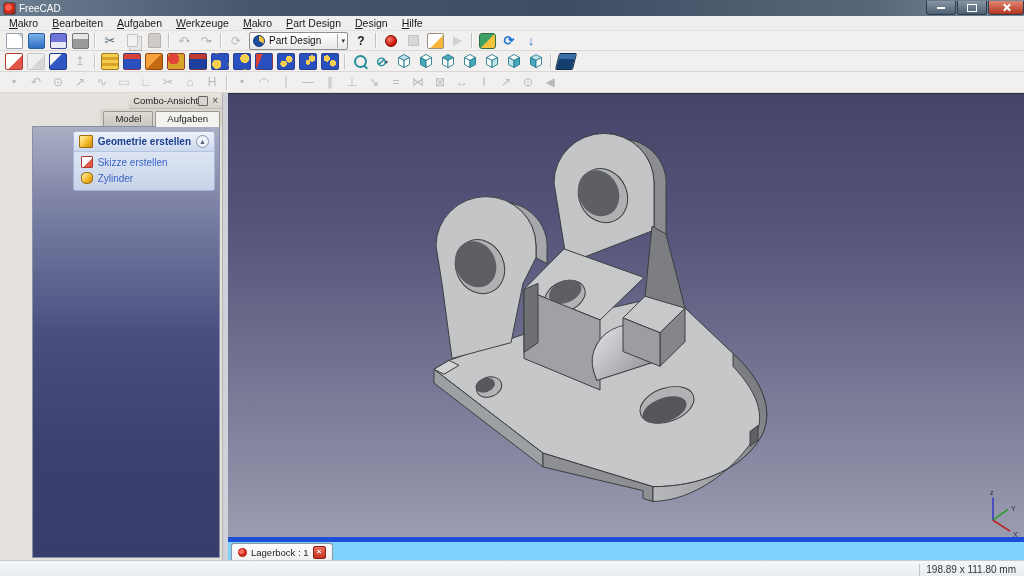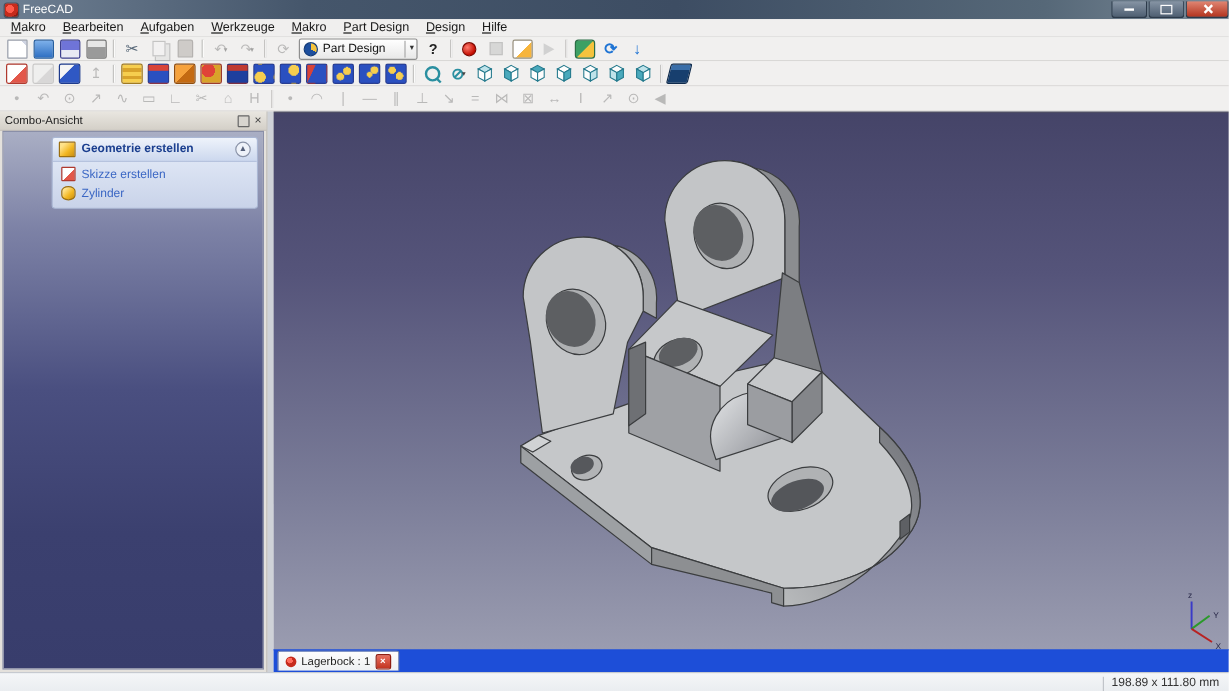--- a/index.html
+++ b/index.html
@@ -77,21 +77,21 @@
   .wi-polar{background:radial-gradient(circle at 30% 30%,#f6ce4e 0 20%,transparent 21%),radial-gradient(circle at 68% 62%,#f6ce4e 0 22%,#2a50c0 23%);}
   .wi-partbox{background:linear-gradient(#3a6ea8 30%,#173f6e 31%);transform:skewX(-14deg);border-color:#0e2a4c;}
 
   .mag{width:9px;height:9px;border:2px solid #2a8fa0;border-radius:50%;position:relative;}
   .mag::after{content:"";position:absolute;width:5px;height:2px;background:#2a8fa0;transform:rotate(45deg);left:7px;top:9px;}
   .teal-glyph{color:#2a8fa0;font-size:13px;font-weight:bold;line-height:1;}
   .cube-svg{width:16px;height:16px;}
 
   
   .main{flex:0 0 467px;height:467px;display:flex;min-height:0;}
-  .panel{width:222px;flex:0 0 222px;display:flex;flex-direction:column;background:#e4e1dc;border-right:1px solid #b7b4af;}
+  .panel{width:222px;flex:0 0 222px;display:flex;flex-direction:column;background:#e4e1dc;border-right:1px solid #b7b4af;align-items:flex-end;}
   .panel-h{height:15px;flex:0 0 15px;display:flex;align-items:center;font-size:9.5px;color:#222;
     background:linear-gradient(#e9e6e0,#d4d0c8);padding:0 4px;border-bottom:1px solid #c2beb6;}
   .panel-h .sp{flex:1;}
   .pin{width:8px;height:8px;border:1px solid #666;border-radius:1px;background:#d8d5cf;margin-right:4px;}
   .px-close{font-size:10px;color:#444;line-height:1;}
   .ptabs{height:17px;flex:0 0 17px;display:flex;align-items:flex-end;background:#d9d6d0;padding-left:3px;}
   .ptab{font-size:9.5px;color:#222;padding:1px 11px 2px;border:1px solid #9a978f;border-bottom:none;
     background:linear-gradient(#dedbd5,#cac7c0);border-radius:2px 2px 0 0;margin-right:2px;}
   .ptab.active{background:#f3f2ef;position:relative;top:1px;padding-bottom:3px;}
   .pcontent{flex:1;margin:0 2px 2px 2px;border:1px solid #8a8fa8;
@@ -108,21 +108,21 @@
   .task-item{display:flex;align-items:center;gap:5px;padding:2px 7px;font-size:10px;color:#3a66c4;}
   .ti-sketch{width:10px;height:10px;background:linear-gradient(135deg,#fff 55%,#e2574a 56%);border:1px solid #b0392e;border-radius:1px;}
   .ti-cube{width:10px;height:9px;background:linear-gradient(135deg,#ffe28a 20%,#f2b722 60%,#c88d12);border:1px solid #9c6f10;}
   .ti-cylinder{width:10px;height:10px;background:linear-gradient(135deg,#ffe28a 20%,#f2b722 60%,#c88d12);border:1px solid #9c6f10;border-radius:50% 50% 50% 50%/35% 35% 35% 35%;}
 
   .splitter{width:5px;flex:0 0 5px;background:#cfd2d8;cursor:col-resize;}
   .viewwrap{flex:1;display:flex;flex-direction:column;min-width:0;}
   .viewport{flex:1;position:relative;background:linear-gradient(180deg,#454468 0%,#55547a 30%,#7a7c98 70%,#9a9cb0 100%);border-top:1px solid #2f2f4a;}
   .viewport svg{position:absolute;inset:0;width:100%;height:100%;}
 
-  .mditabs{height:18px;flex:0 0 18px;display:flex;align-items:flex-start;background:#1d4ed8;border-top:1px solid #1d4ed8;padding-left:3px;}
+  .mditabs{height:18px;flex:0 0 18px;display:flex;align-items:flex-end;background:#7dd3fc;border-top:5px solid #1d4ed8;padding-left:3px;}
   .mditab{height:16px;display:flex;align-items:center;gap:4px;padding:0 6px;font-size:9.5px;color:#222;
     background:linear-gradient(#fdfdfd,#eef0f2);border:1px solid #8f96a2;border-bottom:none;border-radius:3px 3px 0 0;}
   .mditab-icon{width:9px;height:9px;border-radius:50%;background:radial-gradient(circle at 40% 40%,#ff6a5a 0 30%,#c62b1c 31% 75%,#8e1d12 76%);}
   .mditab-close{width:11px;height:11px;border-radius:2px;background:linear-gradient(#e87060,#c23420);border:1px solid #8e1d12;
     color:#fff;font-size:8px;font-weight:bold;display:flex;align-items:center;justify-content:center;line-height:1;}
 
   
   .statusbar{height:17px;flex:0 0 17px;display:flex;align-items:center;background:linear-gradient(#f4f6f8,#e9ecef);
     border-top:1px solid #c6cad0;font-size:10px;color:#333;}
   .sb-sp{flex:1;}
@@ -406,20 +406,24 @@
   </div>
 
   <div class="main">
 
     <div class="panel">
       <div class="panel-h">
         <span>Combo-Ansicht</span>
         <span class="sp"></span>
         <span class="pin"></span>
         <span class="px-close">×</span>
+      </div>
+      <div class="ptabs">
+        <span class="ptab">Model</span>
+        <span class="ptab active">Aufgaben</span>
       </div>
       <div class="pcontent">
         <div class="taskbox">
           <div class="taskbox-h">
             <span class="yellow-cube"></span>
             <span class="taskbox-title">Geometrie erstellen</span>
             <span class="collapse-btn">▲</span>
           </div>
           <div class="task-items">
             <div class="task-item">

